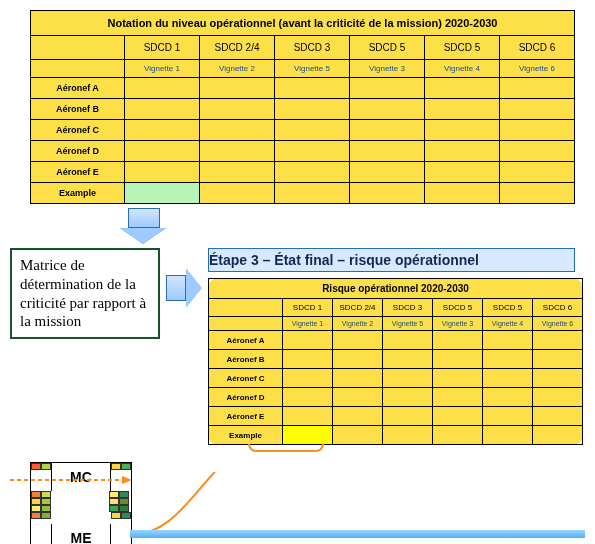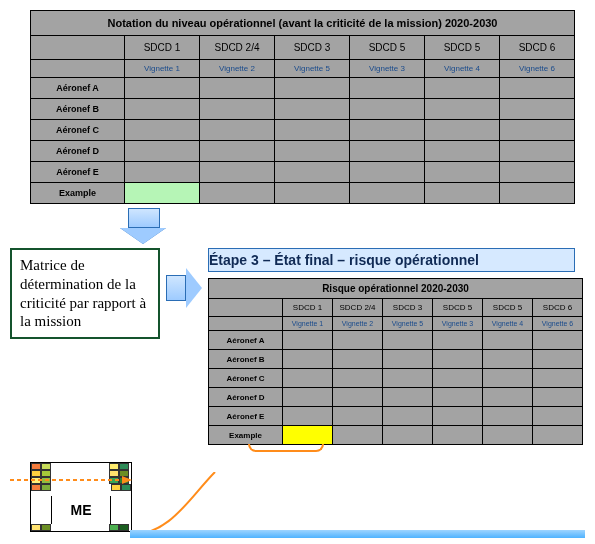--- a/index.html
+++ b/index.html
@@ -6,21 +6,21 @@
     margin: 0;
     padding: 10px;
     font-family: Arial, sans-serif;
     font-size: 10px;
     background: #fff;
     width: 595px;
     box-sizing: border-box;
   }
   table {
     border-collapse: collapse;
-    background: #a3a3a3;
+    background: #fde047;
   }
   td, th {
     border: 1px solid #000;
     padding: 2px 4px;
     text-align: center;
     vertical-align: middle;
   }
   .table1 {
     margin-left: 20px;
     width: 545px;
@@ -115,20 +115,21 @@
     color: #102a55;
     font-weight: bold;
     font-size: 14px;
     padding: 3px 0;
     margin-bottom: 6px;
     width: 365px;
   }
 
   .table2 {
     width: 375px;
+    border-radius: 10px;
   }
   .table2 .title-row td {
     font-weight: bold;
     font-size: 10px;
     padding: 4px;
   }
   .table2 .col-hdr td {
     font-size: 8px;
     padding: 4px 1px;
     min-width: 40px;
@@ -390,20 +391,26 @@
             <td></td>
           </tr>
         </tbody>
     </table>
     <div class="ex-bracket"></div>
   </div>
 </div>
 
 <div class="bottom-area">
   <div class="color-grid" id="colorgrid" style="position: relative;"><div class="cg-row">
+        <div class="cg-cell" style="background: rgb(255, 91, 46);"></div>
+        <div class="cg-cell" style="background: rgb(180, 210, 74);"></div>
+        <div class="cg-label" style="height: 28px; line-height: 28px;">MC</div>
+        <div class="cg-cell" style="background: rgb(255, 210, 63);"></div>
+        <div class="cg-cell" style="background: rgb(76, 175, 80);"></div>
+      </div><div class="cg-row">
         <div class="cg-cell" style="background: rgb(244, 124, 60);"></div>
         <div class="cg-cell" style="background: rgb(199, 220, 90);"></div>
         <div style="width: 58px;"></div>
         <div class="cg-cell" style="background: rgb(255, 236, 110);"></div>
         <div class="cg-cell" style="background: rgb(46, 139, 87);"></div>
       </div><div class="cg-row">
         <div class="cg-cell" style="background: rgb(255, 210, 63);"></div>
         <div class="cg-cell" style="background: rgb(165, 201, 57);"></div>
         <div style="width: 58px;"></div>
         <div class="cg-cell" style="background: rgb(255, 226, 110);"></div>

